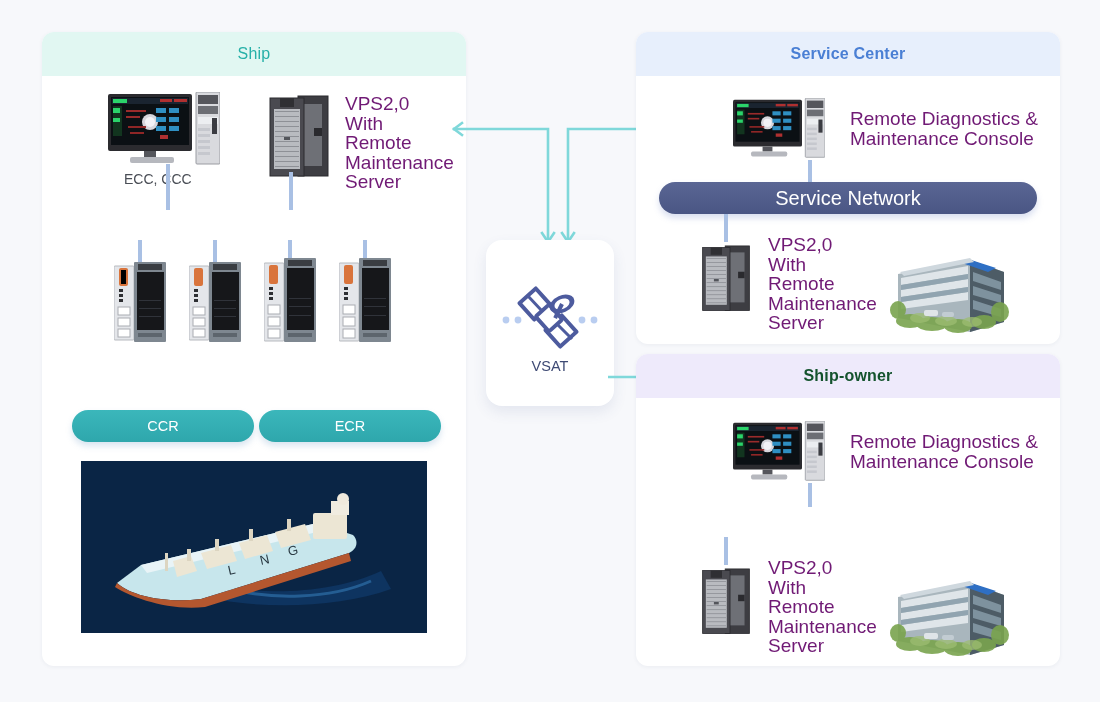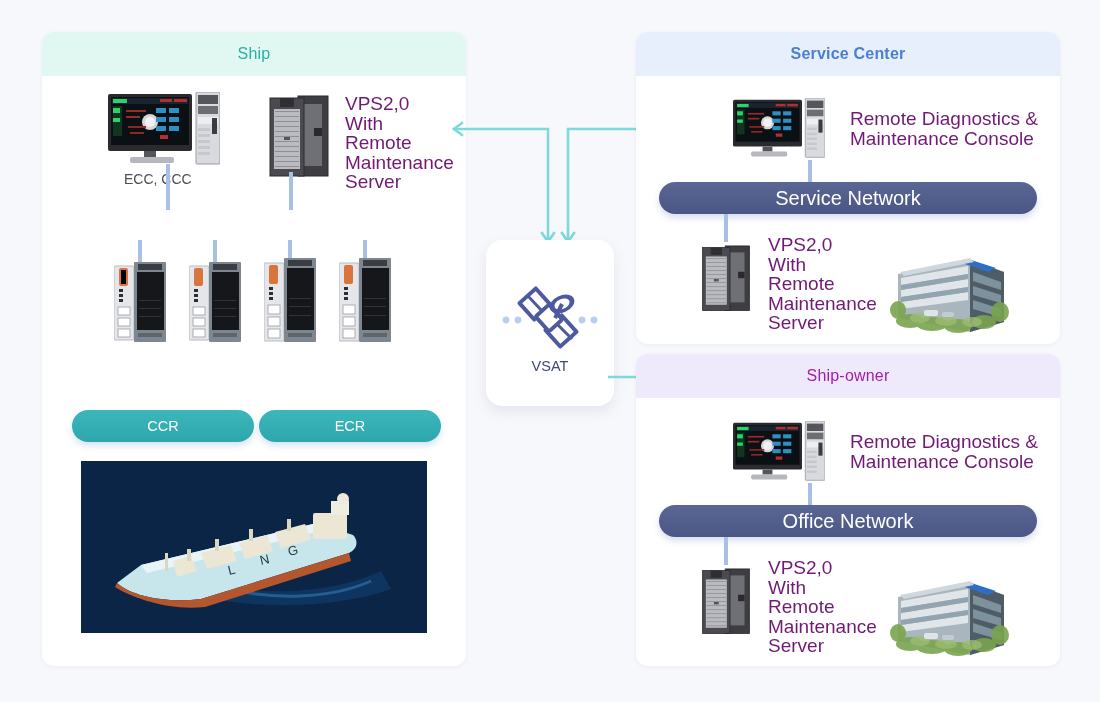--- a/index.html
+++ b/index.html
@@ -22,21 +22,21 @@
     height: 44px;
     border-radius: 12px 12px 0 0;
     display: flex; align-items: center; justify-content: center;
     font-size: 16px; letter-spacing: .2px;
   }
   #ship-panel       { left: 42px;  top: 32px;  width: 424px; height: 634px; }
   #ship-panel .panel-head       { background: #e1f7f2; color: #26b0a8; }
   #service-panel    { left: 636px; top: 32px;  width: 424px; height: 312px; }
   #service-panel .panel-head    { background: #e7effc; color: #4a7fd4; font-weight: bold; }
   #owner-panel      { left: 636px; top: 354px; width: 424px; height: 312px; }
-  #owner-panel .panel-head      { background: #eeeafb; color: #a21caf; }
+  #owner-panel .panel-head      { background: #eeeafb; color: #14532d; font-weight: bold; }
 
   
   .netbar {
     position: absolute;
     height: 32px;
     background: linear-gradient(180deg,#5a6694 0%,#4a5684 100%);
     border-radius: 16px;
     display: flex; align-items: center; justify-content: center;
     color: #fff; font-size: 20px;
     box-shadow: 0 4px 6px rgba(120,140,200,.28);
@@ -517,23 +517,20 @@
     <rect x="90" y="36" width="12" height="3" fill="#c6c8ce"></rect>
     <rect x="90" y="42" width="12" height="3" fill="#c6c8ce"></rect>
     <rect x="90" y="48" width="12" height="3" fill="#c6c8ce"></rect>
     <rect x="90" y="54" width="12" height="3" fill="#c6c8ce"></rect>
     <rect x="90" y="60" width="12" height="3" fill="#c6c8ce"></rect>
   </svg>
   <div class="lbl" style="left:850px; top:432px;">Remote Diagnostics &amp;
 Maintenance Console</div>
   <div class="vline" style="left:808px; top:483px; height:24px;"></div>
 
-  <div class="netbar" id="office-net">
-    <span>Office Network</span>
-  </div>
   <div class="vline" style="left:724px; top:537px; height:28px;"></div>
 
   <svg class="art" style="left:701px; top:563px;" width="50" height="78" viewBox="0 0 62 86">
     <rect x="30" y="2" width="30" height="80" fill="#3d3d42" stroke="#2a2a2e" stroke-width="1"></rect>
     <rect x="34" y="10" width="20" height="62" fill="#6e7076"></rect>
     <rect x="46" y="34" width="8" height="8" fill="#2a2a2e"></rect>
     <rect x="2" y="4" width="34" height="78" fill="#4a4a50" stroke="#2a2a2e" stroke-width="1"></rect>
     <rect x="12" y="4" width="14" height="9" fill="#2f2f33"></rect>
     <rect x="6" y="15" width="26" height="60" fill="#b9bbc0"></rect>
     <g fill="#8e9096">

